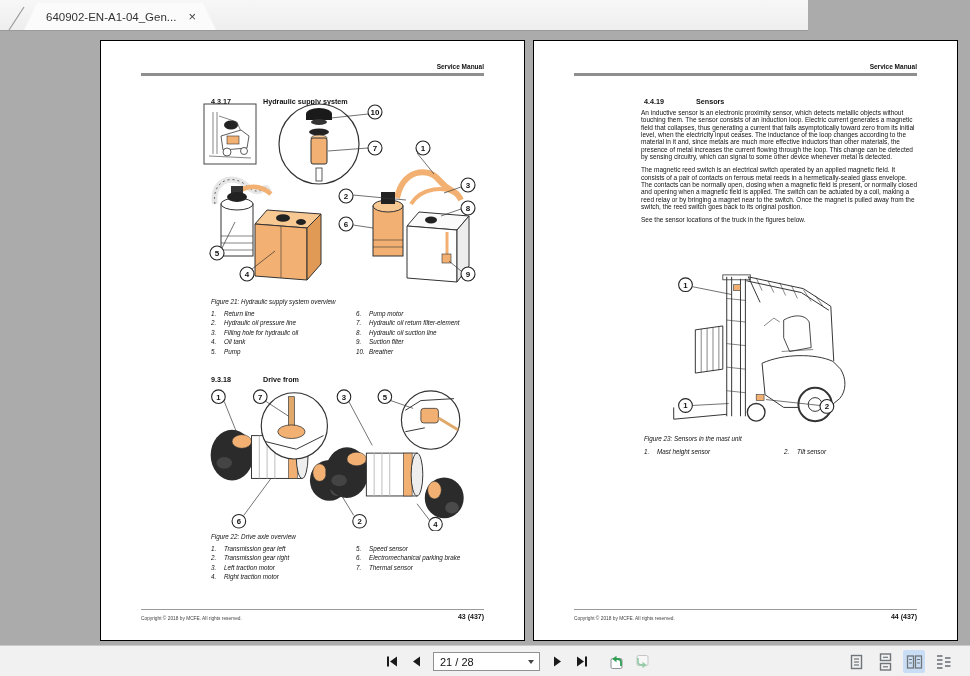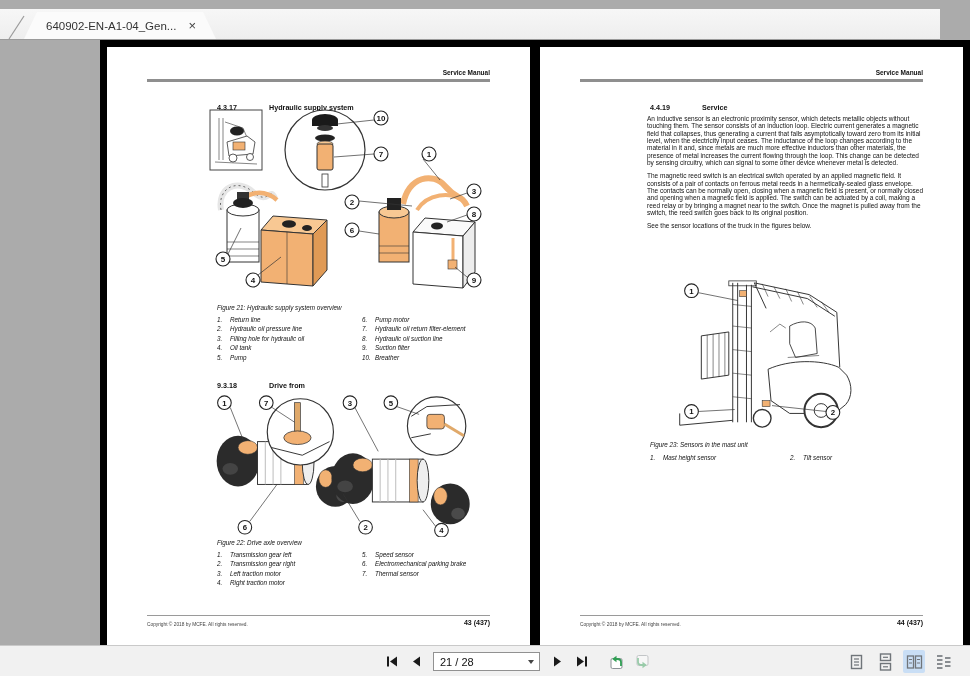--- a/index.html
+++ b/index.html
@@ -1,29 +1,29 @@
 <!DOCTYPE html>
 <html><head>
 <meta charset="utf-8">
 <style>
   html,body{margin:0;padding:0;background:#ababab;font-family:"Liberation Sans",sans-serif;}
   #app{position:relative;width:970px;height:676px;overflow:hidden;background:#ababab;}
 
   
-  #tabbar{position:absolute;left:0;top:0;width:940px;height:30px;
-    background:linear-gradient(#f7f7f7,#eeeeee);border-bottom:1px solid #9a9a9a;margin-top:9px;}
+  #tabbar{position:absolute;left:0;top:0;width:808px;height:30px;
+    background:linear-gradient(#f7f7f7,#eeeeee);border-bottom:1px solid #9a9a9a;}
   #tab-active{position:absolute;left:24px;top:3px;width:192px;height:27px;background:#fbfbfb;
     clip-path:polygon(13px 0,calc(100% - 13px) 0,100% 100%,0 100%);
     display:flex;align-items:center;justify-content:space-between;padding:0 20px 0 22px;box-sizing:border-box;}
   #tab-active .tab-title{font-size:11.5px;color:#333;white-space:nowrap;overflow:hidden;}
   #tab-active .tab-close{font-size:13px;color:#444;line-height:13px;cursor:default;margin-left:8px;}
   #tab-remnant{position:absolute;left:2px;top:3px;}
 
   
-  .page{position:absolute;top:40px;width:423px;height:599px;background:#fff;border:7px solid #000000;}
+  .page{position:absolute;top:40px;width:423px;height:599px;background:#fff;border:1px solid #000000;}
   #page-left{left:100px;}
   #page-right{left:533px;}
   .pg-header{position:absolute;top:22px;right:40px;font-size:6.5px;font-weight:bold;color:#111;}
   .pg-rule{position:absolute;left:40px;right:40px;top:32px;height:3px;background:#8f8f8f;}
   .sec-head{position:absolute;left:110px;font-size:7.2px;font-weight:bold;color:#111;white-space:nowrap;}
   .sec-head .sec-num{display:inline-block;width:50px;}
   .fig-caption{position:absolute;left:110px;font-size:6.3px;font-style:italic;color:#111;}
   .fig-list{position:absolute;font-size:6.3px;font-style:italic;color:#111;}
   .fig-list .row{height:9.4px;display:flex;}
   .fig-list .n{display:inline-block;width:13px;}
@@ -353,21 +353,21 @@
     <div class="foot-copy">Copyright © 2018 by MCFE. All rights reserved.</div>
     <div class="foot-page">43 (437)</div>
   </div>
 
   <div class="page" id="page-right">
     <div class="pg-header">Service Manual</div>
     <div class="pg-rule"></div>
 
     <div class="sec-head" style="top:56px;">
       <span class="sec-num">4.4.19</span>
-      <span>Service</span>
+      <span>Sensors</span>
     </div>
 
     <div class="body-text">
       <p>An inductive sensor is an electronic proximity sensor, which detects metallic objects without touching them. The sensor consists of an induction loop. Electric current generates a magnetic field that collapses, thus generating a current that falls asymptotically toward zero from its initial level, when the electricity input ceases. The inductance of the loop changes according to the material in it and, since metals are much more effective inductors than other materials, the presence of metal increases the current flowing through the loop. This change can be detected by sensing circuitry, which can signal to some other device whenever metal is detected.</p>
       <p>The magnetic reed switch is an electrical switch operated by an applied magnetic field. It consists of a pair of contacts on ferrous metal reeds in a hermetically-sealed glass envelope. The contacts can be normally open, closing when a magnetic field is present, or normally closed and opening when a magnetic field is applied. The switch can be actuated by a coil, making a reed relay or by bringing a magnet near to the switch. Once the magnet is pulled away from the switch, the reed switch goes back to its original position.</p>
       <p>See the sensor locations of the truck in the figures below.</p>
     </div>
 
     <div class="fig" style="left:100px;top:228px;">
       <svg width="265" height="162" viewBox="0 0 265 165">

